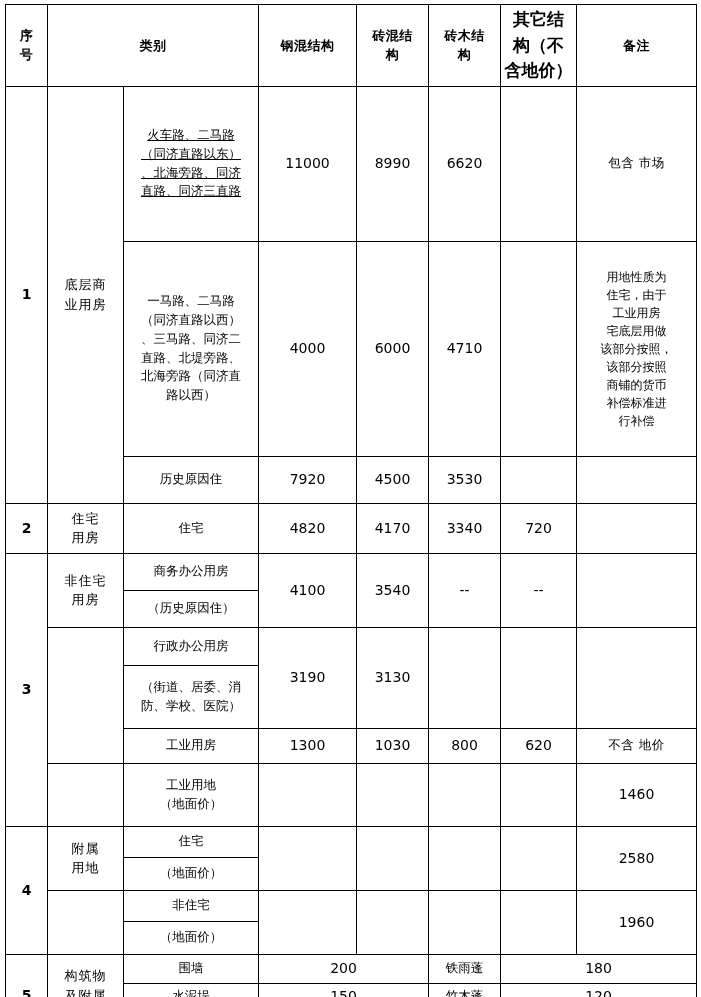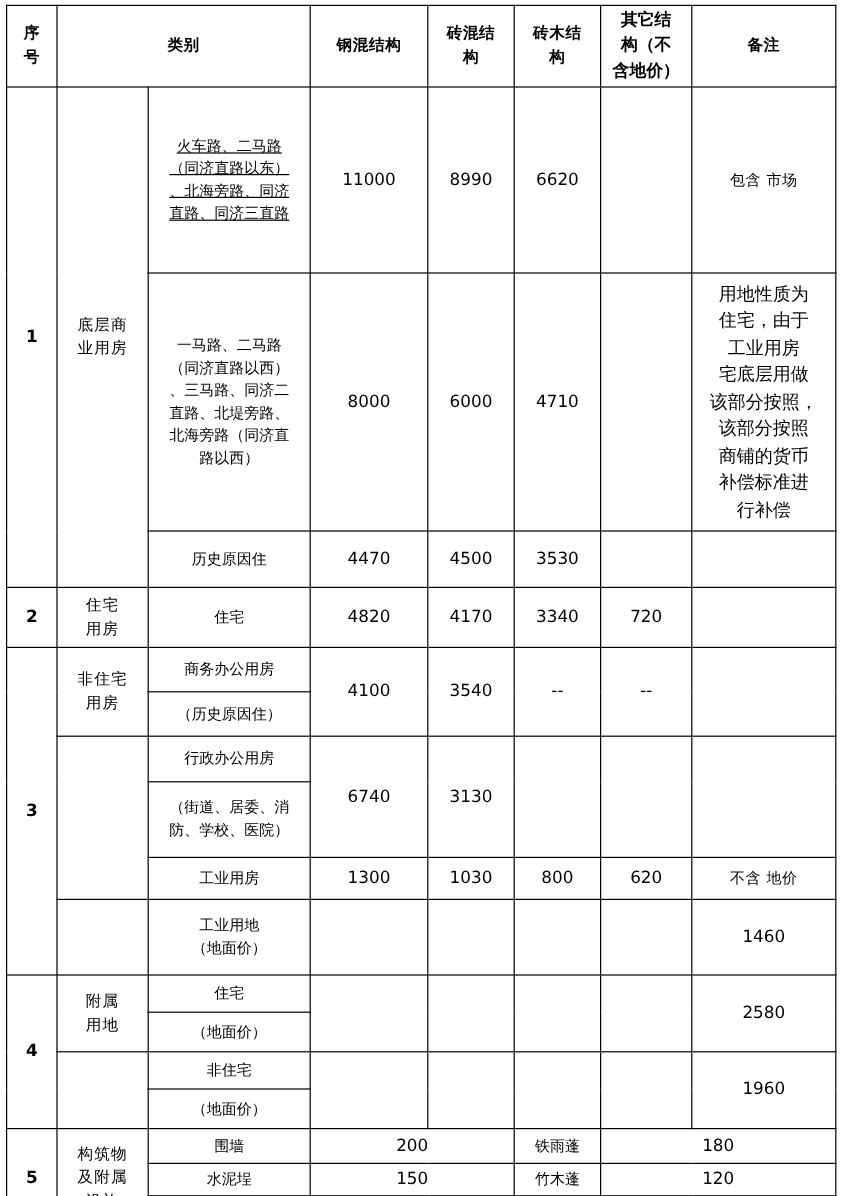--- a/index.html
+++ b/index.html
@@ -34,42 +34,42 @@
     line-height: 1.5;
     word-break: break-all;
   }
   .hdr {
     font-weight: bold;
     font-size: 13px;
     letter-spacing: 0.5px;
   }
   .hdr-sm {
     font-weight: bold;
-    font-size: 14px;
+    font-size: 17px;
     letter-spacing: 0px;
   }
   .idx {
     font-weight: bold;
     font-size: 14px;
   }
   .cat {
     font-size: 13px;
     letter-spacing: 1px;
     line-height: 1.7;
   }
   .sub {
     font-size: 12.5px;
     line-height: 1.55;
     padding: 4px 4px;
   }
   .num {
     font-size: 14px;
   }
   .note {
-    font-size: 15px;
+    font-size: 12px;
     line-height: 1.5;
     padding: 4px 5px;
   }
   .note-wide {
     font-size: 12.5px;
     letter-spacing: 0.5px;
   }
 </style>
 </head>
 <body>
@@ -132,40 +132,40 @@
 
   <tr>
     <td class="sub" style="height:210px;">
       <div>一马路、二马路</div>
       <div>（同济直路以西）</div>
       <div>、三马路、同济二</div>
       <div>直路、北堤旁路、</div>
       <div>北海旁路（同济直</div>
       <div>路以西）</div>
     </td>
-    <td class="num">8000</td>
+    <td class="num">4000</td>
     <td class="num">6000</td>
     <td class="num">4710</td>
     <td class="num"></td>
     <td class="note">
       <div>用地性质为</div>
       <div>住宅，由于</div>
       <div>工业用房</div>
       <div>宅底层用做</div>
       <div>该部分按照，</div>
       <div>该部分按照</div>
       <div>商铺的货币</div>
       <div>补偿标准进</div>
       <div>行补偿</div>
     </td>
   </tr>
 
   <tr>
     <td class="sub" style="height:42px;">历史原因住</td>
-    <td class="num">4470</td>
+    <td class="num">7920</td>
     <td class="num">4500</td>
     <td class="num">3530</td>
     <td class="num"></td>
     <td class="note"></td>
   </tr>
 
   <tr>
     <td class="idx" style="height:45px;">2</td>
     <td class="cat">
       <div>住宅</div>
@@ -192,21 +192,21 @@
     <td rowspan="2" class="num">--</td>
     <td rowspan="2" class="note"></td>
   </tr>
   <tr>
     <td class="sub" style="height:32px;">（历史原因住）</td>
   </tr>
 
   <tr>
     <td rowspan="3" class="cat"></td>
     <td class="sub" style="height:33px;">行政办公用房</td>
-    <td rowspan="2" class="num">6740</td>
+    <td rowspan="2" class="num">3190</td>
     <td rowspan="2" class="num">3130</td>
     <td rowspan="2" class="num"></td>
     <td rowspan="2" class="num"></td>
     <td rowspan="2" class="note"></td>
   </tr>
   <tr>
     <td class="sub" style="height:58px;">
       <div>（街道、居委、消</div>
       <div>防、学校、医院）</div>
     </td>

